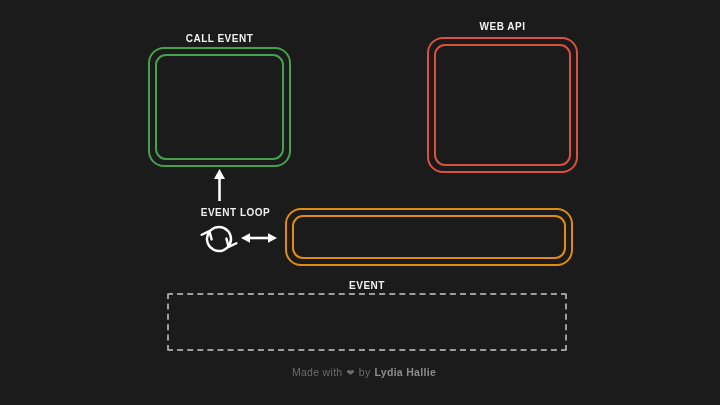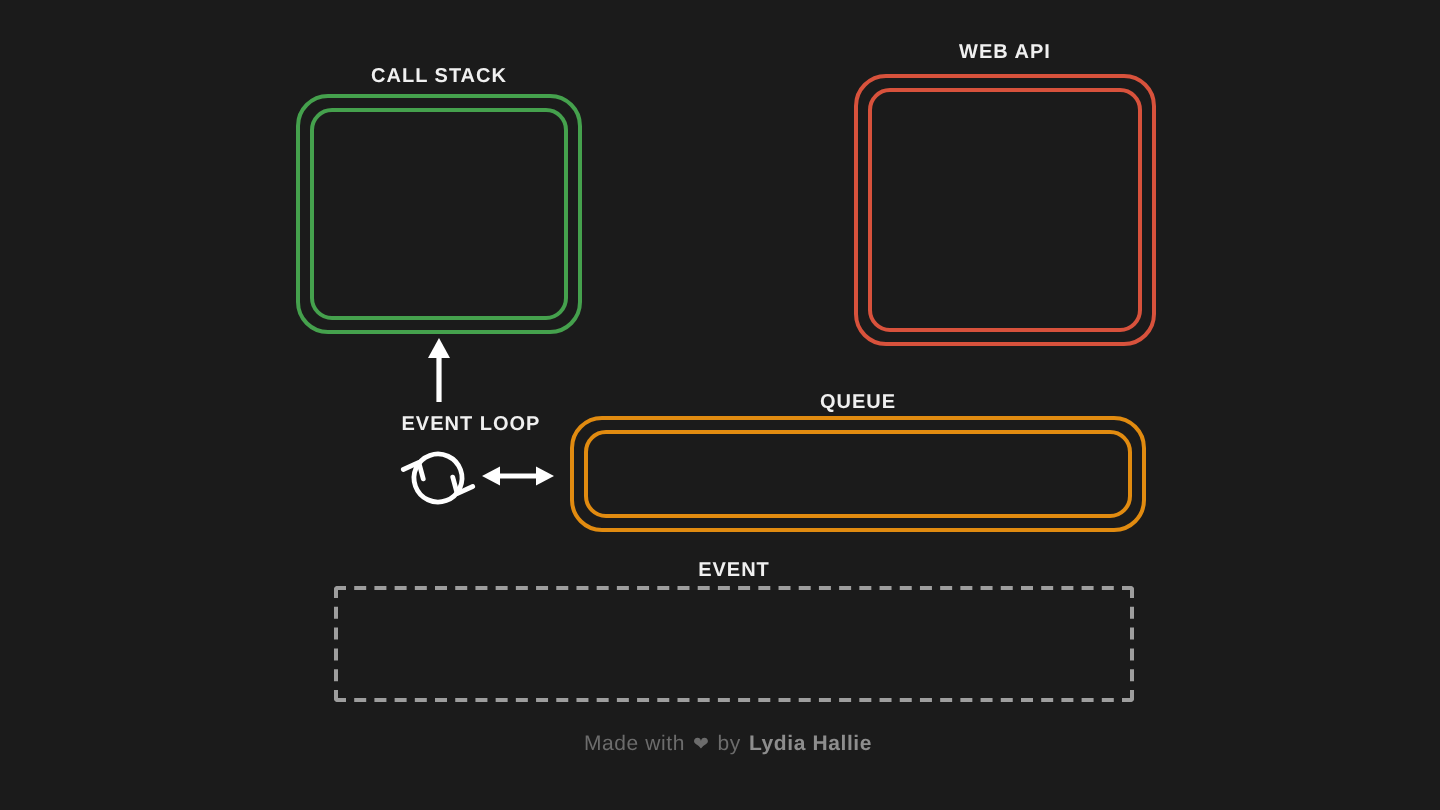--- a/index.html
+++ b/index.html
@@ -56,21 +56,21 @@
   }
   .credit .author { font-weight: bold; color: #8d8d8d; }
   .credit .heart { font-size: 9.5px; }
   .credit span { margin: 0 2px; }
 </style>
 </head>
 <body>
 
 <div class="canvas">
 
-  <div class="sec-label" style="left:148px; top:33px; width:143px;">CALL STACK</div>
+  <div class="sec-label" style="left:148px; top:33px; width:143px;">CALL EVENT</div>
   <div class="dbox box-callstack" style="left:148px; top:47px; width:143px; height:120px;">
     <div class="inner"></div>
   </div>
 
   <div class="sec-label" style="left:427px; top:21px; width:151px;">WEB API</div>
   <div class="dbox box-webapi" style="left:427px; top:37px; width:151px; height:136px;">
     <div class="inner"></div>
   </div>
 
   <svg class="arrow-svg" style="left:211px; top:168px;" width="17" height="35" viewBox="0 0 17 35">
@@ -88,21 +88,20 @@
       <path d="M 3.5 23.5 L 9 17 L 14.5 23.5"></path>
     </g>
   </svg>
 
   <svg class="arrow-svg" style="left:240px; top:230px;" width="38" height="16" viewBox="0 0 38 16">
     <line x1="8" y1="8" x2="30" y2="8" stroke="var(--arrow-color,#fff)" stroke-width="2.6"></line>
     <polygon points="1,8 10,3.2 10,12.8" fill="var(--arrow-color,#fff)"></polygon>
     <polygon points="37,8 28,3.2 28,12.8" fill="var(--arrow-color,#fff)"></polygon>
   </svg>
 
-  <div class="sec-label" style="left:285px; top:196px; width:288px;">QUEUE</div>
   <div class="dbox box-queue" style="left:285px; top:208px; width:288px; height:58px;">
     <div class="inner"></div>
   </div>
 
   <div class="sec-label" style="left:167px; top:280px; width:400px;">EVENT</div>
   <div class="box-output" style="left:167px; top:293px; width:400px; height:58px;"></div>
 
   <div class="credit">
     <span>Made with</span><span class="heart">❤</span><span>by</span><span class="author">Lydia Hallie</span>
   </div>

